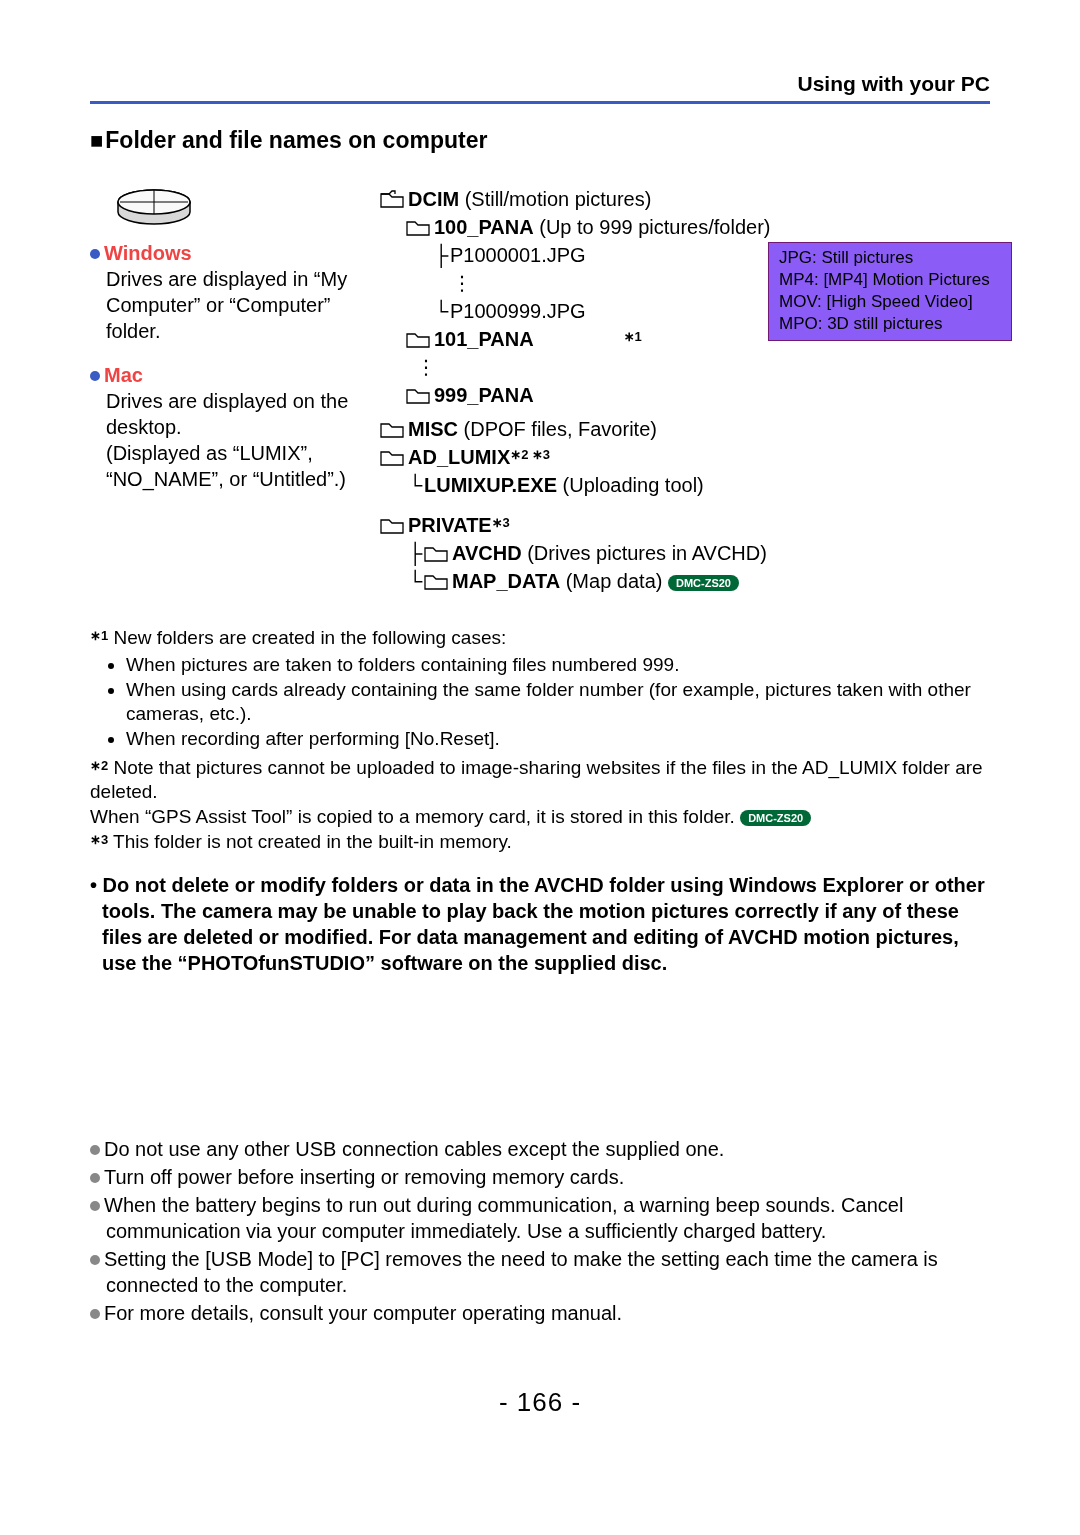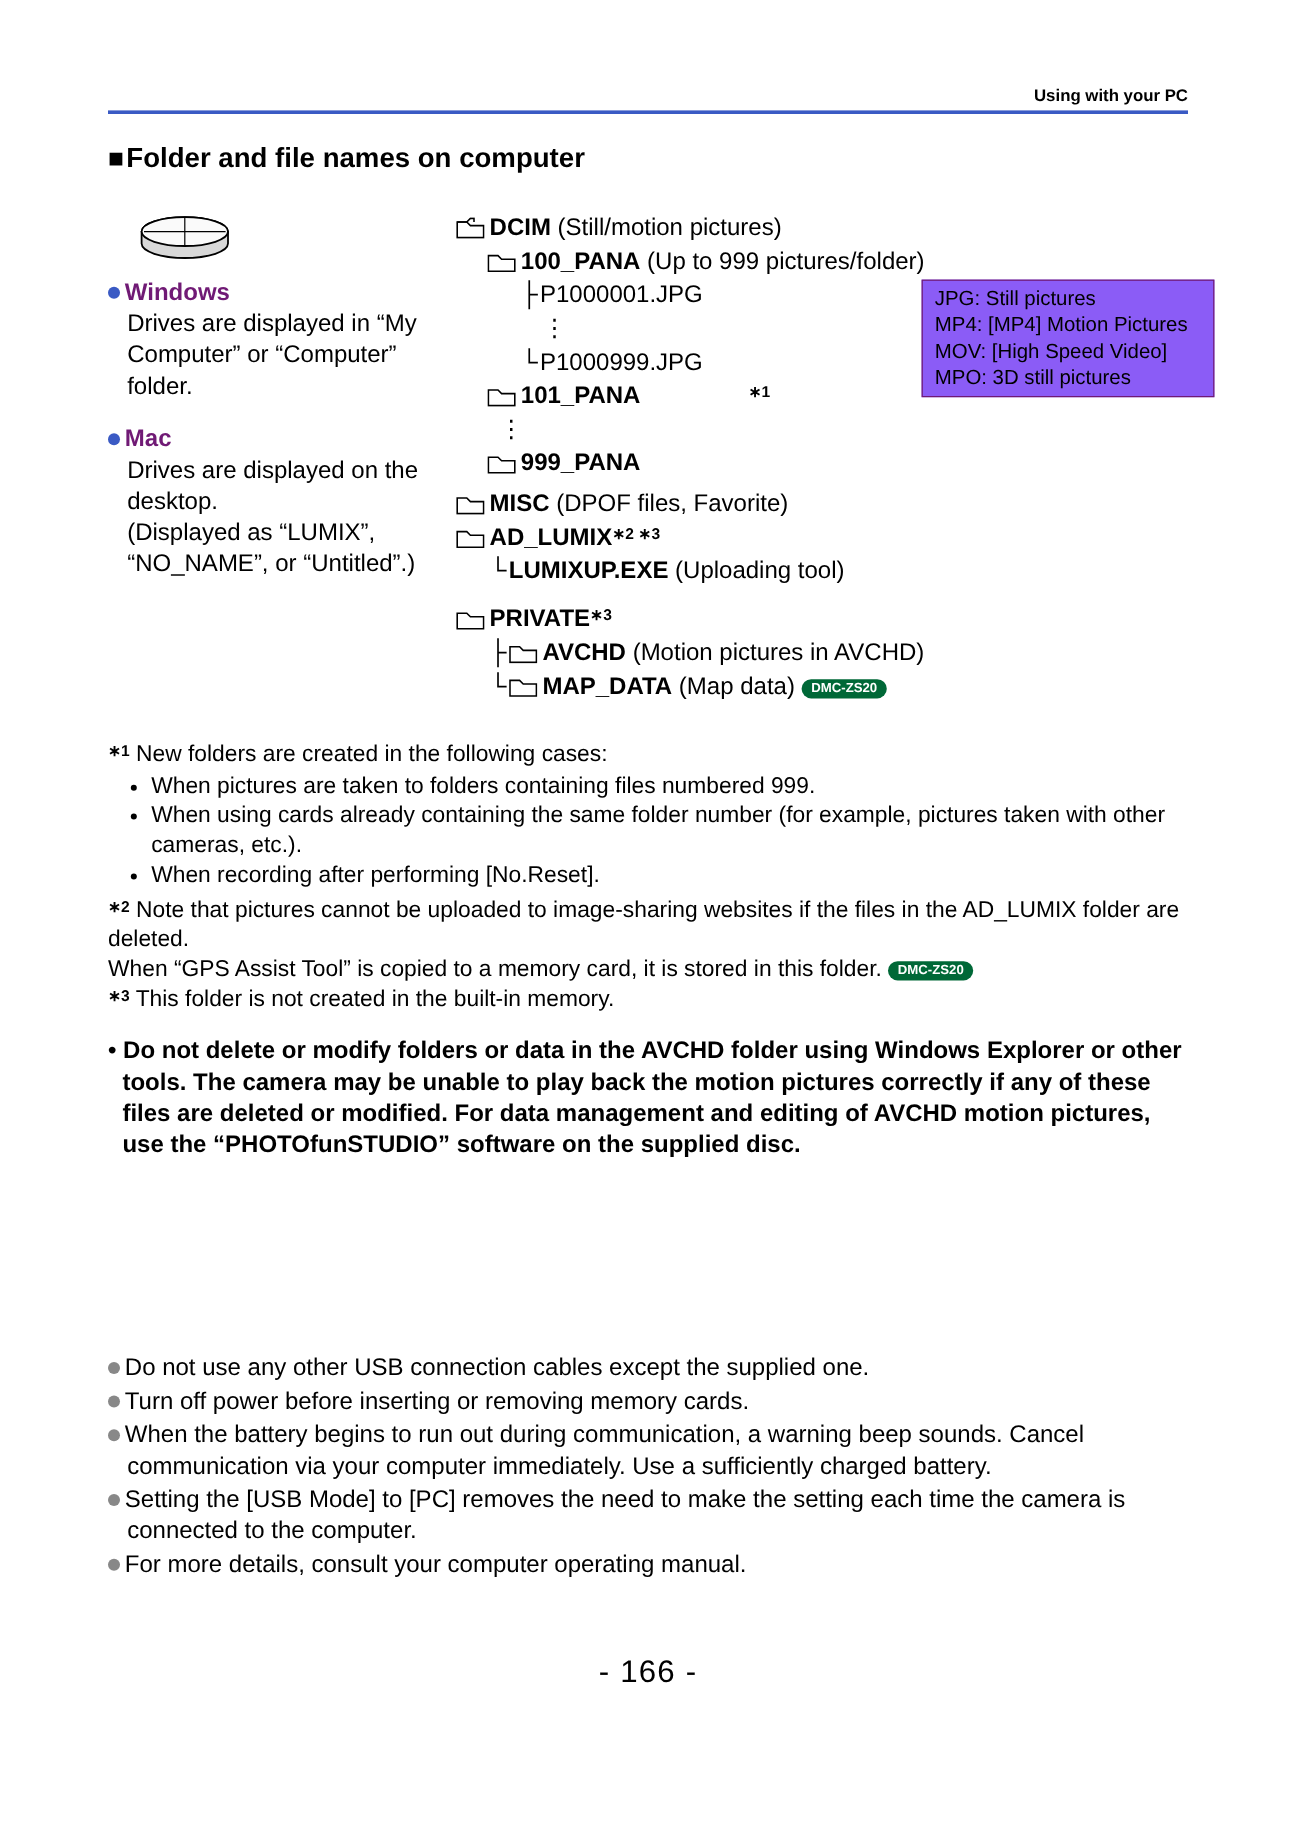--- a/index.html
+++ b/index.html
@@ -8,21 +8,21 @@
     line-height: 1.3;
     margin: 0;
     padding: 70px 90px 40px 90px;
     width: 1080px;
     box-sizing: border-box;
     color: #000;
   }
   .header-right {
     text-align: right;
     font-weight: bold;
-    font-size: 14px;
+    font-size: 21px;
     margin-bottom: 4px;
   }
   .hr-blue {
     border: none;
     border-top: 3px solid #3a5ac4;
     margin: 0 0 22px 0;
   }
   .section-title {
     font-weight: bold;
     font-size: 23px;
@@ -63,21 +63,21 @@
   .bullet-grey {
     display: inline-block;
     width: 10px;
     height: 10px;
     background: #888;
     border-radius: 50%;
     margin-right: 4px;
     vertical-align: 1px;
   }
   .blue-bold {
-    color: #701a75;
+    color: #ef4444;
     font-weight: bold;
   }
   .tree-line {
     display: flex;
     align-items: center;
     margin-bottom: 2px;
     min-height: 26px;
   }
   .folder-icon {
     display: inline-block;
@@ -261,21 +261,21 @@
         </span>
       <span><b>PRIVATE</b><sup class="ast">∗3</sup></span>
     </div>
     <div class="tree-line levelB">
       <span class="conn">├</span>
       <span class="folder-icon">
           <svg width="24" height="18">
             <path d="M1 4 h8 l3 3 h11 v10 H1 Z" fill="#fff" stroke="#000" stroke-width="1.3"></path>
           </svg>
         </span>
-      <span><b>AVCHD</b><span> (Motion pictures in AVCHD)</span></span>
+      <span><b>AVCHD</b><span> (Drives pictures in AVCHD)</span></span>
     </div>
     <div class="tree-line levelB">
       <span class="conn">└</span>
       <span class="folder-icon">
           <svg width="24" height="18">
             <path d="M1 4 h8 l3 3 h11 v10 H1 Z" fill="#fff" stroke="#000" stroke-width="1.3"></path>
           </svg>
         </span>
       <span><b>MAP_DATA</b><span> (Map data) </span><span class="badge">DMC-ZS20</span></span>
     </div>

